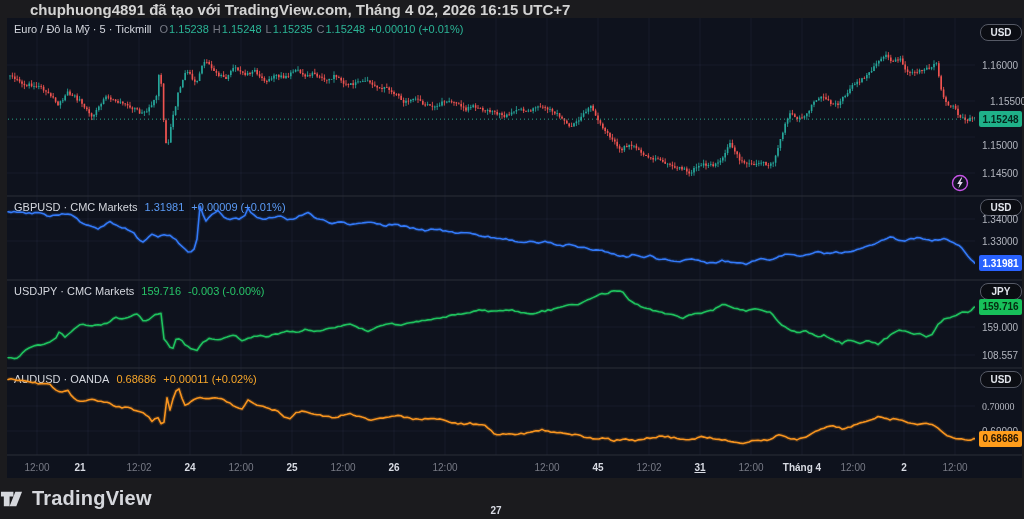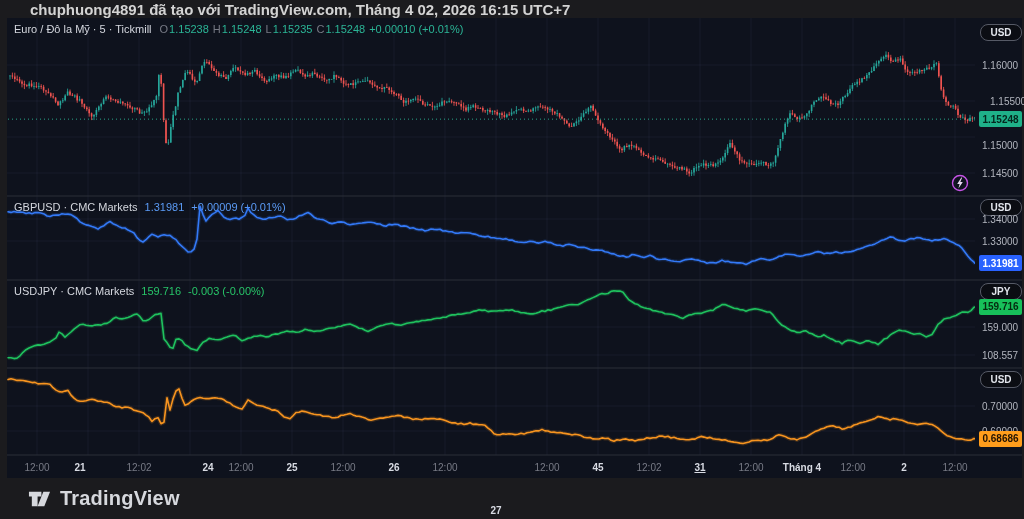--- a/index.html
+++ b/index.html
@@ -25,21 +25,21 @@
             font-size:10px;font-weight:700;display:flex;align-items:center;justify-content:center;
             transform:translateY(-50%)}
   .curbtn{position:absolute;left:973px;width:42px;height:17px;background:#0b0d13;
           border:1px solid #565a66;border-radius:8px;color:#e2e5ec;font-size:10px;font-weight:700;
           display:flex;align-items:center;justify-content:center;box-sizing:border-box;pointer-events:auto}
   .cb1{top:6px}.cb2{top:181px}.cb3{top:265px}.cb4{top:353px}
   .ticklabel{position:absolute;top:444px;font-size:10px;color:#787b86;transform:translateX(-50%)}
   .ticklabel.major{color:#d8dbe3;font-weight:600}
   .boost{position:absolute;left:943px;top:155px;pointer-events:auto}
   .bottombar{position:absolute;left:0;top:478px;width:1024px;height:41px;background:#1b1b1e;
-             display:flex;align-items:center;padding-left:28px;box-sizing:border-box;gap:9px}
+             display:flex;align-items:center;box-sizing:border-box;gap:9px}
   .brand{font-size:20px;font-weight:700;color:#d6d8dd;letter-spacing:.2px}
 </style>
 </head>
 <body>
 
 <div class="topbar">
   <span>chuphuong4891 đã tạo với TradingView.com, Tháng 4 02, 2026 16:15 UTC+7</span>
 </div>
 
 <div class="chart">
@@ -49,20 +49,25 @@
   </div>
   <div class="legend lg2">
     <span class="lt">GBPUSD · CMC Markets</span>
     <span class="v" id="val1" style="color: rgb(91, 155, 246);">1.31981</span>
     <span class="v" id="chg1" style="color: rgb(91, 155, 246);">+0.00009 (+0.01%)</span>
   </div>
   <div class="legend lg3">
     <span class="lt">USDJPY · CMC Markets</span>
     <span class="v" id="val2" style="color: rgb(39, 196, 104);">159.716</span>
     <span class="v" id="chg2" style="color: rgb(39, 196, 104);">-0.003 (-0.00%)</span>
+  </div>
+  <div class="legend lg4">
+    <span class="lt">AUDUSD · OANDA</span>
+    <span class="v" id="val3" style="color: rgb(247, 166, 42);">0.68686</span>
+    <span class="v" id="chg3" style="color: rgb(247, 166, 42);">+0.00011 (+0.02%)</span>
   </div>
 
   <svg id="plot" width="1015" height="460">
       <line x1="30" y1="0" x2="30" y2="437" stroke="rgba(170,190,255,0.06)" stroke-width="1"></line>
       <line x1="81" y1="0" x2="81" y2="437" stroke="rgba(170,190,255,0.06)" stroke-width="1"></line>
       <line x1="132" y1="0" x2="132" y2="437" stroke="rgba(170,190,255,0.06)" stroke-width="1"></line>
       <line x1="183" y1="0" x2="183" y2="437" stroke="rgba(170,190,255,0.06)" stroke-width="1"></line>
       <line x1="234" y1="0" x2="234" y2="437" stroke="rgba(170,190,255,0.06)" stroke-width="1"></line>
       <line x1="285" y1="0" x2="285" y2="437" stroke="rgba(170,190,255,0.06)" stroke-width="1"></line>
       <line x1="336" y1="0" x2="336" y2="437" stroke="rgba(170,190,255,0.06)" stroke-width="1"></line>
@@ -140,27 +145,27 @@
       <div class="axlabel" style="top: 83px; margin-left: 8px;">1.15500</div>
       <div class="axlabel" style="top: 127px;">1.15000</div>
       <div class="axlabel" style="top: 155px;">1.14500</div>
       <div class="pricetag" style="top: 101.144px; background: rgb(31, 177, 137); color: rgb(6, 38, 30);">1.15248</div>
       <div class="axlabel" style="top: 201px;">1.34000</div>
       <div class="axlabel" style="top: 223px;">1.33000</div>
       <div class="pricetag" style="top: 245.418px; background: rgb(41, 98, 255); color: rgb(255, 255, 255);">1.31981</div>
       <div class="axlabel" style="top: 309px;">159.000</div>
       <div class="axlabel" style="top: 337px;">108.557</div>
       <div class="pricetag" style="top: 288.952px; background: rgb(23, 192, 90); color: rgb(6, 41, 16);">159.716</div>
-      <div class="axlabel" style="top: 388px;">0.70000</div>
+      <div class="axlabel" style="top: 388px; font-family: Liberation Serif, serif;">0.70000</div>
       <div class="axlabel" style="top: 413px;">0.69000</div>
       <div class="pricetag" style="top: 420.85px; background: rgb(255, 157, 28); color: rgb(35, 19, 2);">0.68686</div>
       <div class="ticklabel" style="left: 30px;">12:00</div>
       <div class="ticklabel major" style="left: 73px;">21</div>
       <div class="ticklabel" style="left: 132px;">12:02</div>
-      <div class="ticklabel major" style="left: 201px;">24</div>
+      <div class="ticklabel major" style="left: 183px;">24</div>
       <div class="ticklabel" style="left: 234px;">12:00</div>
       <div class="ticklabel major" style="left: 285px;">25</div>
       <div class="ticklabel" style="left: 336px;">12:00</div>
       <div class="ticklabel major" style="left: 387px;">26</div>
       <div class="ticklabel" style="left: 438px;">12:00</div>
       <div class="ticklabel major" style="left: 489px; margin-top: 43px;">27</div>
       <div class="ticklabel" style="left: 540px;">12:00</div>
       <div class="ticklabel major" style="left: 591px;">45</div>
       <div class="ticklabel" style="left: 642px;">12:02</div>
       <div class="ticklabel major" style="left: 693px; text-decoration: underline;">31</div>

